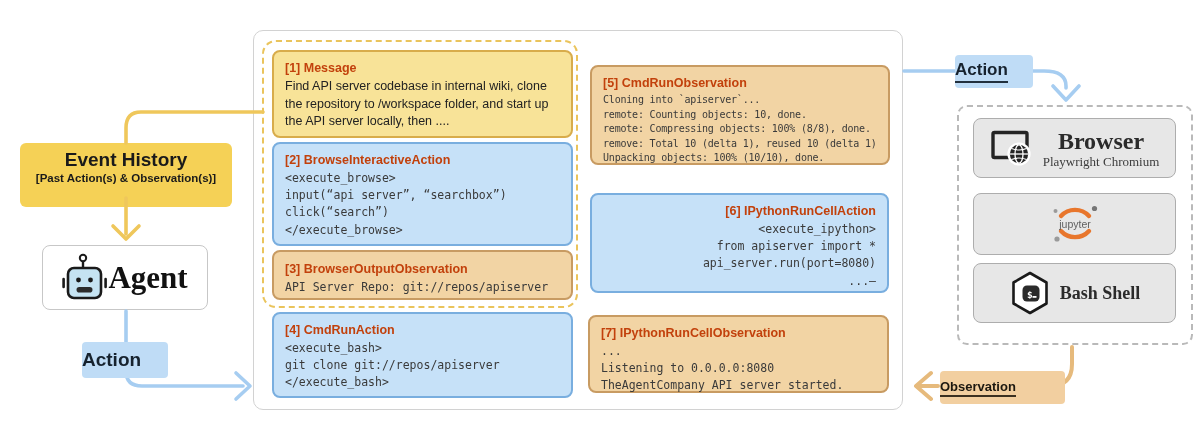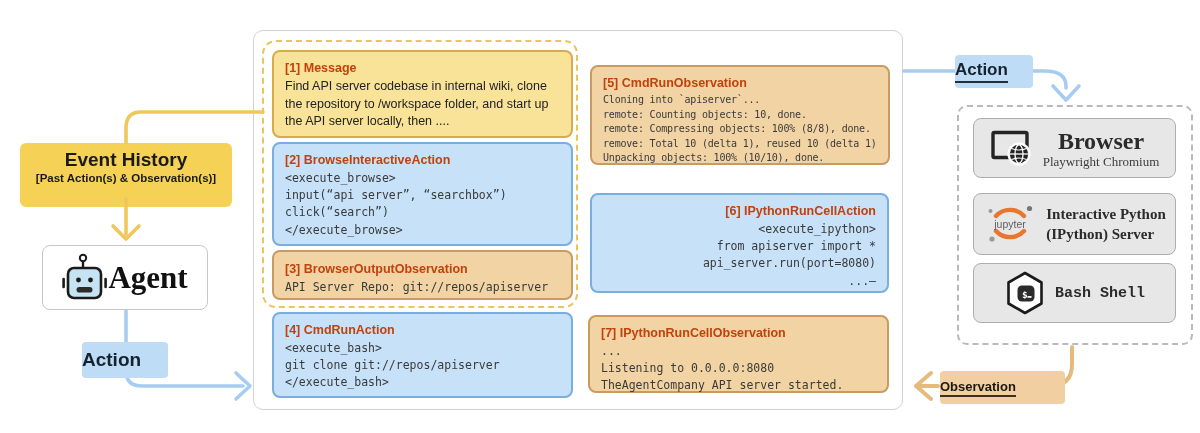--- a/index.html
+++ b/index.html
@@ -61,21 +61,21 @@
   .tool{position:absolute;z-index:3;background:#E7E7E7;border:1.5px solid #ADADAD;border-radius:8px;
     box-sizing:border-box;display:flex;align-items:center;justify-content:center;gap:9px;padding:0 8px;}
   .tool-browser{left:973px;top:118px;width:203px;height:60px;}
   .tool-ipython{left:973px;top:193px;width:203px;height:62px;}
   .tool-bash{left:973px;top:263px;width:203px;height:60px;}
   .tool-text{display:flex;flex-direction:column;align-items:center;}
   .tool-title{font-family:"Liberation Serif",serif;font-weight:700;font-size:24px;color:#2b2b2b;line-height:26px;}
   .tool-sub{font-family:"Liberation Serif",serif;font-size:13px;color:#3c3c3c;line-height:15px;}
   .tool-title2{font-family:"Liberation Serif",serif;font-weight:700;font-size:15px;color:#2b2b2b;
     line-height:20px;white-space:pre-line;}
-  .tool-title3{font-family:Liberation Mono, monospace;font-weight:700;font-size:15px;color:#2b2b2b;}
+  .tool-title3{font-family:Liberation Serif, serif;font-weight:700;font-size:18px;color:#2b2b2b;}
 </style>
 </head>
 <body>
 
 <div class="canvas">
 
   <div class="container"></div>
   <div class="dashed-group"></div>
 
   <div class="ebox yellow b1">
@@ -162,22 +162,20 @@
 
   <div class="tool tool-ipython">
     <svg width="54" height="48" viewBox="0 0 54 48">
       <path d="M13 16 A 19 19 0 0 1 41 16" fill="none" stroke="#E8762C" stroke-width="4.4" stroke-linecap="round"></path>
       <path d="M13 31 A 19 19 0 0 0 41 31" fill="none" stroke="#E8762C" stroke-width="4.4" stroke-linecap="round"></path>
       <text x="27" y="28" text-anchor="middle" font-family="Liberation Sans, sans-serif" font-size="10.5" fill="#5f5f5f">jupyter</text>
       <circle cx="7.5" cy="11" r="2" fill="#9a9a9a"></circle>
       <circle cx="46.5" cy="8.5" r="2.6" fill="#767676"></circle>
       <circle cx="9" cy="39" r="2.6" fill="#9a9a9a"></circle>
     </svg>
-    <div class="tool-title2">Interactive Python
-(IPython) Server</div>
   </div>
 
   <div class="tool tool-bash">
     <svg width="42" height="46" viewBox="0 0 42 46">
       <polygon points="21,3 37.5,12.5 37.5,33.5 21,43 4.5,33.5 4.5,12.5" fill="#ffffff" stroke="#1a1a1a" stroke-width="2.6" stroke-linejoin="round"></polygon>
       <rect x="13.5" y="15.5" width="17" height="16" rx="4.5" fill="#2b2b2b"></rect>
       <text x="18" y="27.5" font-family="DejaVu Sans Mono, monospace" font-size="9.5" font-weight="bold" fill="#ffffff">$</text>
       <rect x="23.5" y="26" width="4" height="1.8" fill="#ffffff"></rect>
     </svg>
     <div class="tool-title3">Bash Shell</div>

